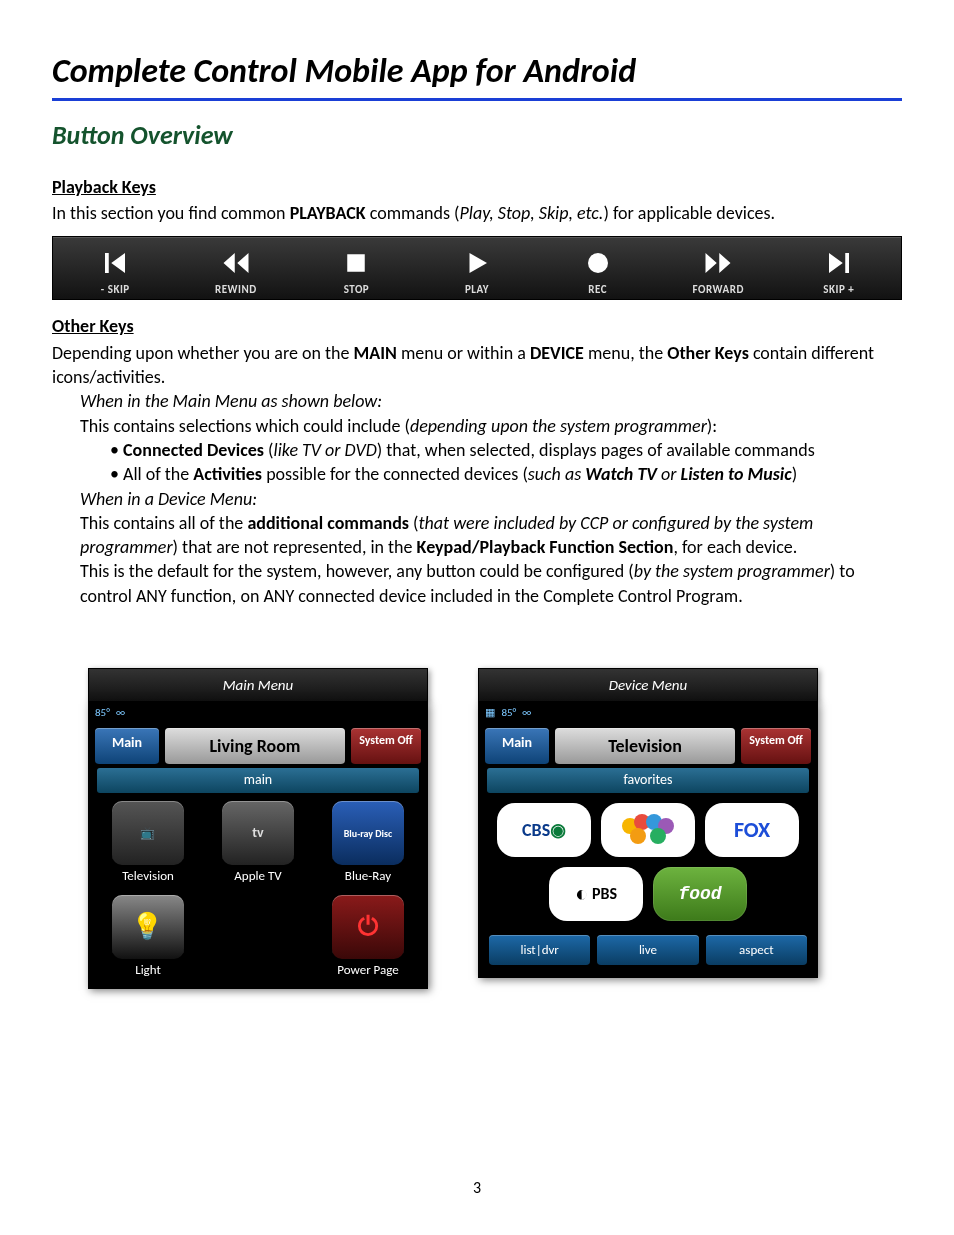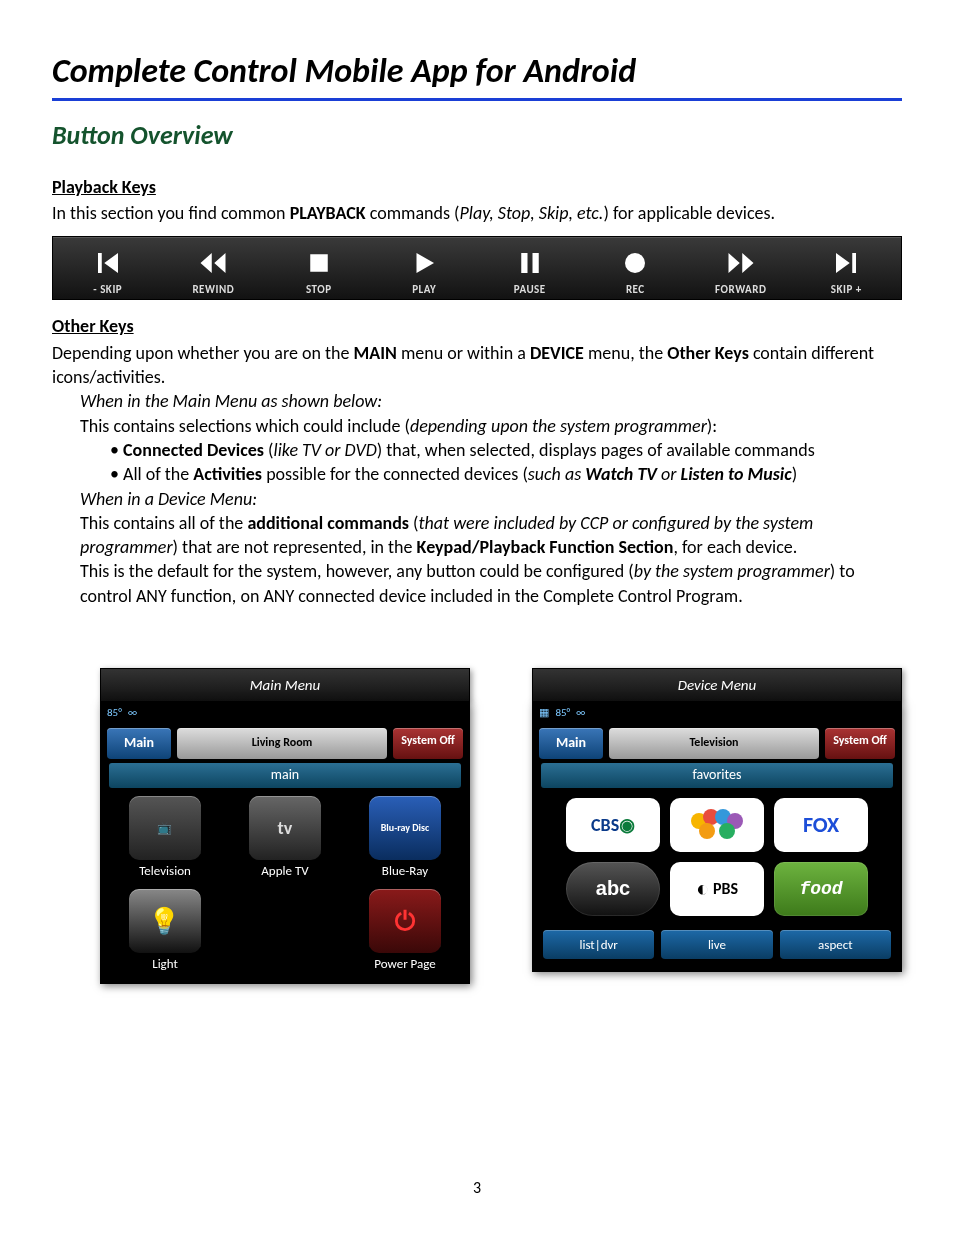--- a/index.html
+++ b/index.html
@@ -54,21 +54,21 @@
   .bold { font-weight: 700; }
   .bolditalic { font-weight:700; font-style:italic;}
 
   .phones {
     display: flex;
     gap: 50px;
     margin-top: 60px;
     justify-content: flex-start;
     padding-left: 36px;
   }
-  .phone-wrap { width: 370px; margin-left: 12px; }
+  .phone-wrap { width: 340px; }
   .phone-caption {
     background: linear-gradient(#333,#111);
     color: #fff;
     font-style: italic;
     text-align: center;
     padding: 6px 0;
     font-size: 15px;
     border: 1px solid #000;
     box-shadow: 2px 2px 6px rgba(0,0,0,.4);
   }
@@ -79,21 +79,21 @@
     padding: 0 0 6px 0;
   }
   .status-bar { color:#7dc8ff; font-size:11px; padding:3px 6px; display:flex; gap:6px; align-items:center;}
   .top-row { display:flex; align-items:stretch; padding: 4px 6px; gap:6px;}
   .pill {
     color:#fff; font-size:14px; text-align:center; border-radius:4px;
     padding: 6px 4px;
     box-shadow: inset 0 1px 0 rgba(255,255,255,.3), 0 1px 2px #000;
   }
   .pill-main { width:64px; background: linear-gradient(#3a76b8,#0e4377); font-weight:600;}
-  .pill-center { flex:1; background: linear-gradient(#ddd,#999); color:#000; font-weight:700; font-size:12px;}
+  .pill-center { flex:1; background: linear-gradient(#ddd,#999); color:#000; font-weight:700; font-size:18px;}
   .pill-off { width:70px; background: linear-gradient(#a33,#611); font-size:12px; line-height:1.1; font-weight:600;}
   .subhead {
     margin: 0 8px;
     background: linear-gradient(#2b6f94,#0d4560);
     color:#fff; text-align:center;
     padding:3px 0; font-size:14px;
     border-radius:3px;
   }
   .tile-grid {
     display:grid;
@@ -106,21 +106,21 @@
     width: 72px; height: 64px; margin: 0 auto 2px auto;
     border-radius:10px;
     display:flex; align-items:center; justify-content:center;
     box-shadow: inset 0 1px 0 rgba(255,255,255,.3), 0 2px 4px rgba(0,0,0,.6);
     color:#fff; font-weight:700; font-size:12px; text-align:center;
   }
   .tile-label { color:#fff; font-size:13px; }
 
   .channel-tile {
     width: 94px; height: 54px;
-    border-radius:10px;
+    border-radius:18px;
     display:flex; align-items:center; justify-content:center;
     box-shadow: 0 2px 4px rgba(0,0,0,.6), inset 0 0 0 1px rgba(255,255,255,.1);
     font-weight:800;
     font-size:18px;
   }
   .ch-row { display:flex; justify-content:center; gap:10px; margin-top:10px;}
   .bottom-row { display:flex; justify-content:space-around; gap:7px; padding:14px 10px 6px 10px;}
   .btn-blue {
     flex:1;
     background: linear-gradient(#1d69a8,#0a3d63);
@@ -173,29 +173,20 @@
     <div class="pb-icon">
         <svg viewBox="0 0 24 24">
           <path d="M6 4l14 8L6 20z"></path>
         </svg>
       </div>
     <div class="pb-label">PLAY</div>
   </div>
   <div class="pb-cell">
     <div class="pb-icon">
         <svg viewBox="0 0 24 24">
-          <rect x="5" y="4" width="5" height="16"></rect>
-          <rect x="14" y="4" width="5" height="16"></rect>
-        </svg>
-      </div>
-    <div class="pb-label">PAUSE</div>
-  </div>
-  <div class="pb-cell">
-    <div class="pb-icon">
-        <svg viewBox="0 0 24 24">
           <circle cx="12" cy="12" r="8"></circle>
         </svg>
       </div>
     <div class="pb-label">REC</div>
   </div>
   <div class="pb-cell">
     <div class="pb-icon">
         <svg viewBox="0 0 24 24">
           <path d="M2 4v16l9-8zM13 4v16l9-8z"></path>
         </svg>
@@ -248,21 +239,21 @@
         <div class="pill pill-center">Living Room</div>
         <div class="pill pill-off">System Off</div>
       </div>
       <div class="subhead">main</div>
       <div class="tile-grid">
         <div class="tile">
           <div class="tile-icon" style="background:linear-gradient(#555,#222);">📺</div>
           <div class="tile-label">Television</div>
         </div>
         <div class="tile">
-          <div class="tile-icon" style="background:linear-gradient(#666,#222);color:#ddd;font-size:18px;">tv</div>
+          <div class="tile-icon" style="background:linear-gradient(#666,#222);color:#ddd;font-size:14px;">tv</div>
           <div class="tile-label">Apple TV</div>
         </div>
         <div class="tile">
           <div class="tile-icon" style="background:linear-gradient(#2a5fb8,#0a2d5e);font-size:10px;">Blu-ray Disc</div>
           <div class="tile-label">Blue-Ray</div>
         </div>
         <div class="tile">
           <div class="tile-icon" style="background:linear-gradient(#888,#111);font-size:26px;">💡</div>
           <div class="tile-label">Light</div>
         </div>
@@ -302,21 +293,20 @@
                 <circle cx="36" cy="10" r="8" fill="#3498db"></circle>
                 <circle cx="48" cy="14" r="8" fill="#9b59b6"></circle>
                 <circle cx="20" cy="24" r="8" fill="#f39c12"></circle>
                 <circle cx="40" cy="24" r="8" fill="#27ae60"></circle>
               </g>
             </svg>
         </div>
         <div class="channel-tile" style="background:#fff;color:#1d4ed8;font-size:22px;">FOX</div>
       </div>
       <div class="ch-row">
-        <div class="channel-tile" style="background:linear-gradient(#555,#111);color:#fff;font-family:Arial;border-radius:28px;font-size:20px;">abc</div>
         <div class="channel-tile" style="background:#fff;color:#000;font-size:16px;"><span style="font-size:22px;">◐</span>&nbsp;<span>PBS</span></div>
         <div class="channel-tile" style="background:linear-gradient(#6db33f,#3d7a1a);color:#fff;font-style:italic;font-family:Liberation Mono, monospace;">food</div>
       </div>
       <div class="bottom-row">
         <div class="btn-blue">list|dvr</div>
         <div class="btn-blue">live</div>
         <div class="btn-blue">aspect</div>
       </div>
     </div>
   </div>

